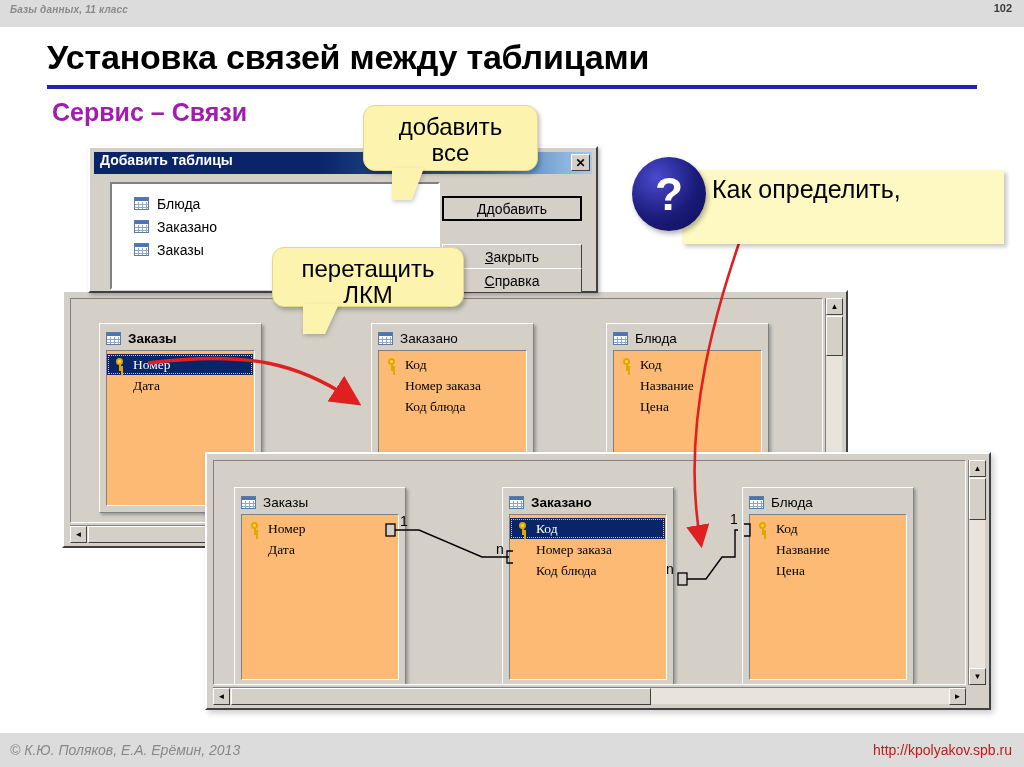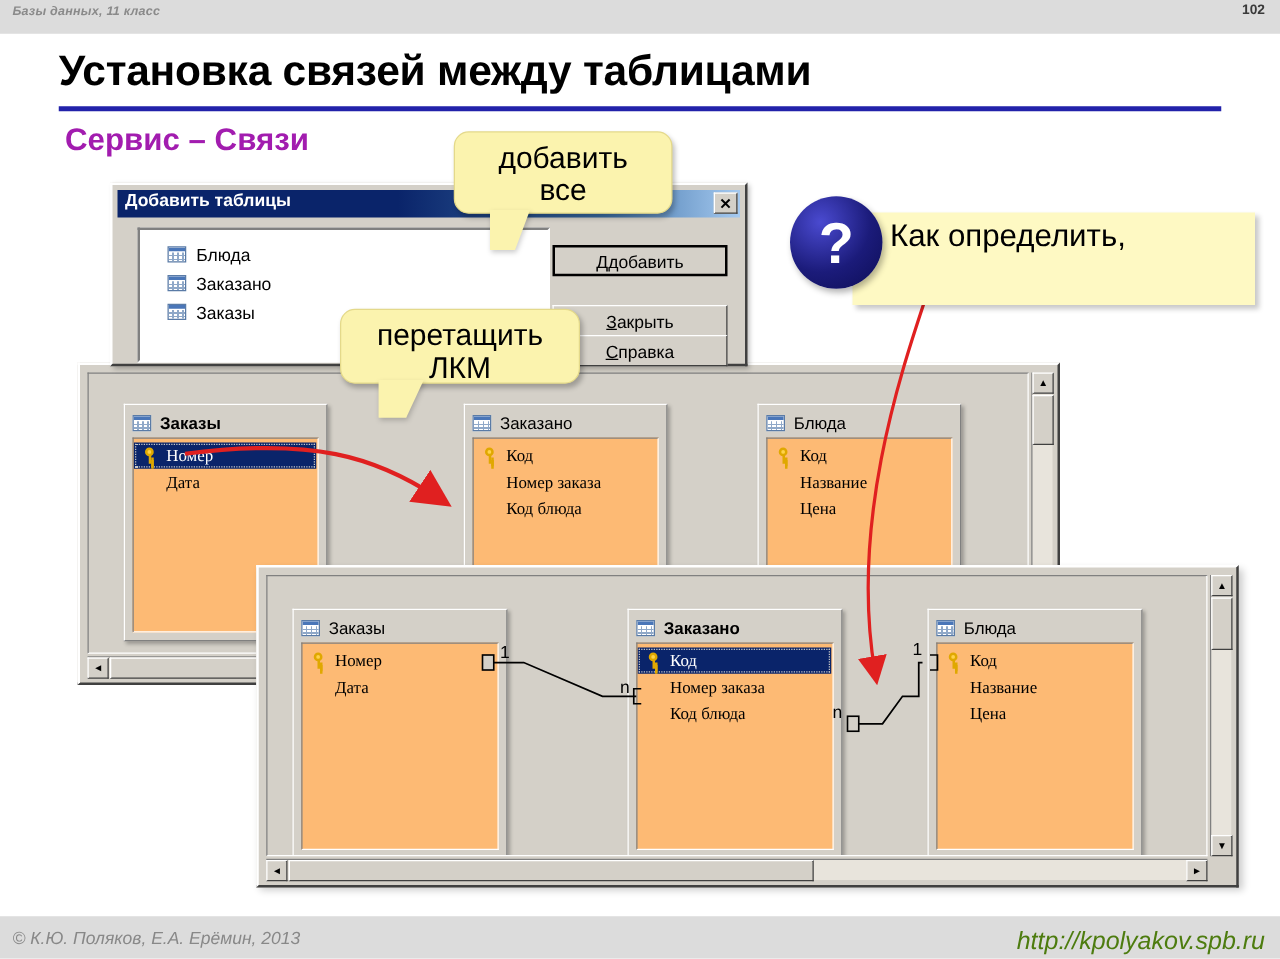--- a/index.html
+++ b/index.html
@@ -45,21 +45,21 @@
   .ftr-bar{
     position:absolute;left:0;top:733px;width:1024px;height:34px;
     background:#dcdcdc;
   }
   .ftr-left{
     position:absolute;left:10px;top:742px;
     font-style:italic;font-size:14px;color:#888;
   }
   .ftr-right{
     position:absolute;right:12px;top:742px;
-    font-style:italic;font-size:20px;color:#4d7c0f;
+    font-size:14px;color:#b91c1c;
   }
 
   
   .win{
     position:absolute;
     background:#d4d0c8;
     border-top:2px solid #ffffff;
     border-left:2px solid #ffffff;
     border-right:2px solid #404040;
     border-bottom:2px solid #404040;

